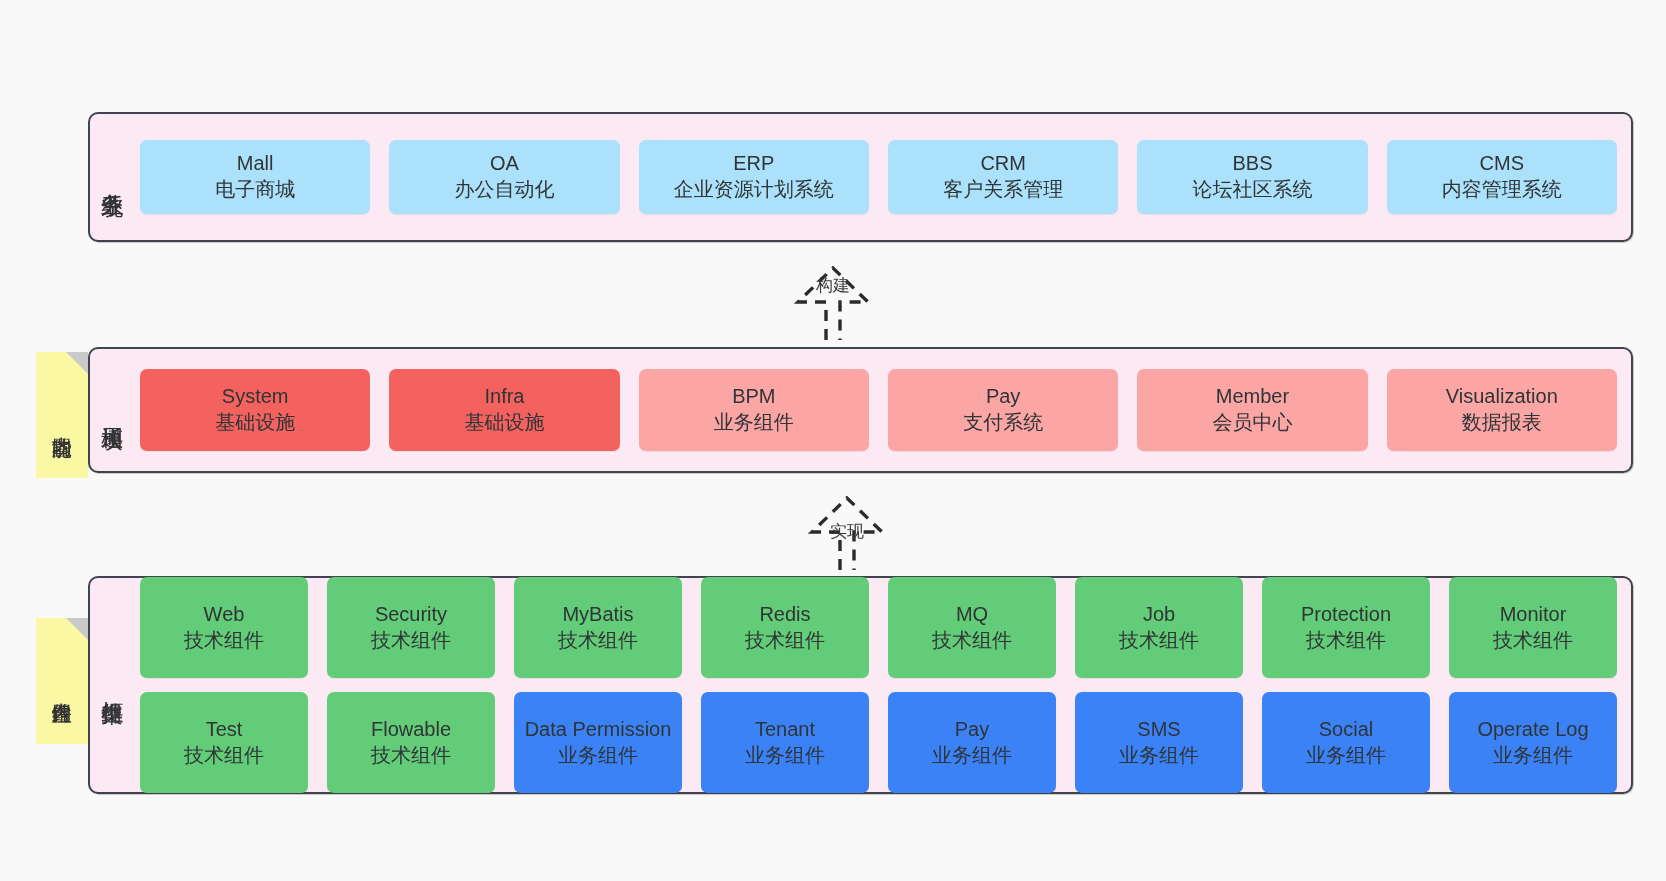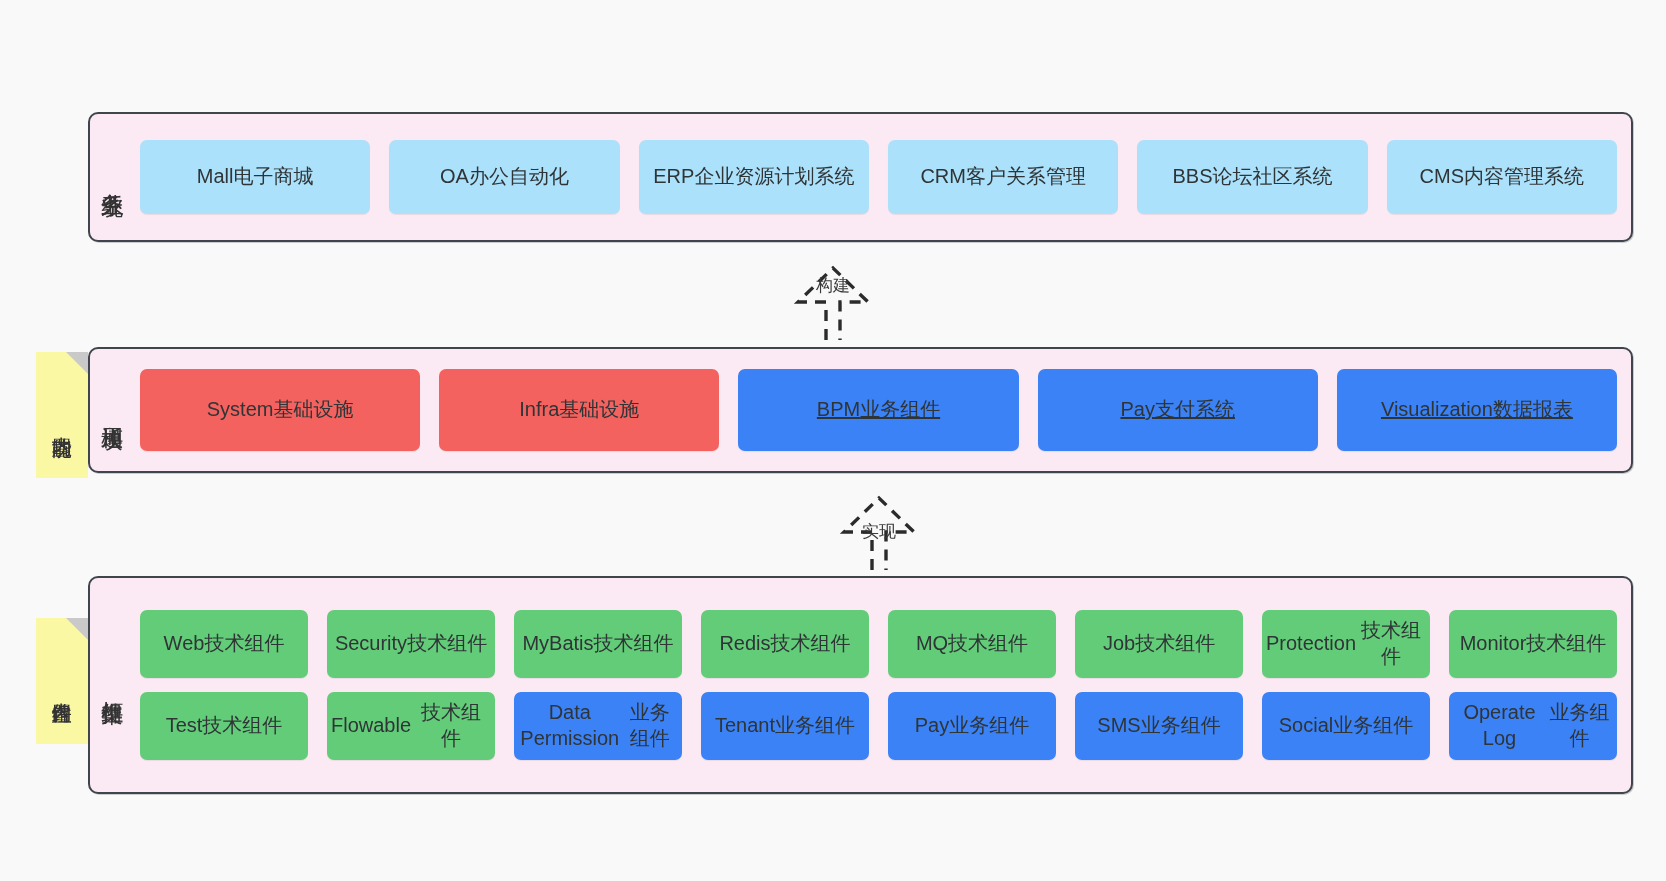--- a/index.html
+++ b/index.html
@@ -62,44 +62,44 @@
     flex-direction: row;
     gap: 19px;
     align-items: stretch;
   }
 
   
   .node {
     flex: 1 1 0;
     border-radius: 7px;
     display: flex;
-    flex-direction: row;
+    flex-direction: column;
     align-items: center;
     justify-content: center;
     text-align: center;
     font-size: 20px;
     line-height: 1.28;
     color: #2f3436;
     box-sizing: border-box;
     padding: 6px 4px;
     box-shadow: 0 1px 1px rgba(0,0,0,0.07);
   }
   .node .t1 { display: block; }
   .node .t2 { display: block; }
 
   .node.blue        { background: #ace1fb; }
   .node.red-strong  { background: #f4625f; }
-  .node.red-soft    { background: #3b82f6; text-decoration: underline; }
+  .node.red-soft    { background: #fca5a5; }
   .node.green-strong{ background: #63cc78; }
   .node.green-soft  { background: #3b82f6; }
 
   
   .row-biz   .node { height: 74px; }
   .row-mod   .node { height: 82px; }
-  .row-frame .node { height: 68px; }
+  .row-frame .node { height: 101px; }
 
   
   .note {
     position: absolute;
     background: #fbf8a4;
     color: #333333;
     font-size: 20px;
     line-height: 1.12;
     display: flex;
     align-items: center;
@@ -208,31 +208,35 @@
         <div class="node red-soft">
           <span class="t1">BPM</span>
           <span class="t2">业务组件</span>
         </div>
 
         <div class="node red-soft">
           <span class="t1">Pay</span>
           <span class="t2">支付系统</span>
         </div>
 
+        <div class="node red-soft">
+          <span class="t1">Member</span>
+          <span class="t2">会员中心</span>
+        </div>
 
         <div class="node red-soft">
           <span class="t1">Visualization</span>
           <span class="t2">数据报表</span>
         </div>
 
       </div>
     </div>
   </div>
 
-  <div class="arrow-wrap" style="left:804px; top:492px;">
+  <div class="arrow-wrap" style="left:772px; top:492px;">
     <svg width="150" height="80" viewBox="0 0 150 80">
       <path d="M 68 78 L 68 40 L 40 40 L 75 6 L 110 40 L 82 40 L 82 78" fill="none" stroke="#2b2b2b" stroke-width="3.4" stroke-dasharray="11 8" stroke-linecap="butt" stroke-linejoin="miter"></path>
     </svg>
     <div class="arrow-label" style="left:47px; top:28px; width:56px;">实现</div>
   </div>
 
   <div class="note" id="note-framework" style="left:36px; top:618px; width:52px; height:126px;">
     <span class="fold"></span>
     <span>内置组件</span>
   </div>

